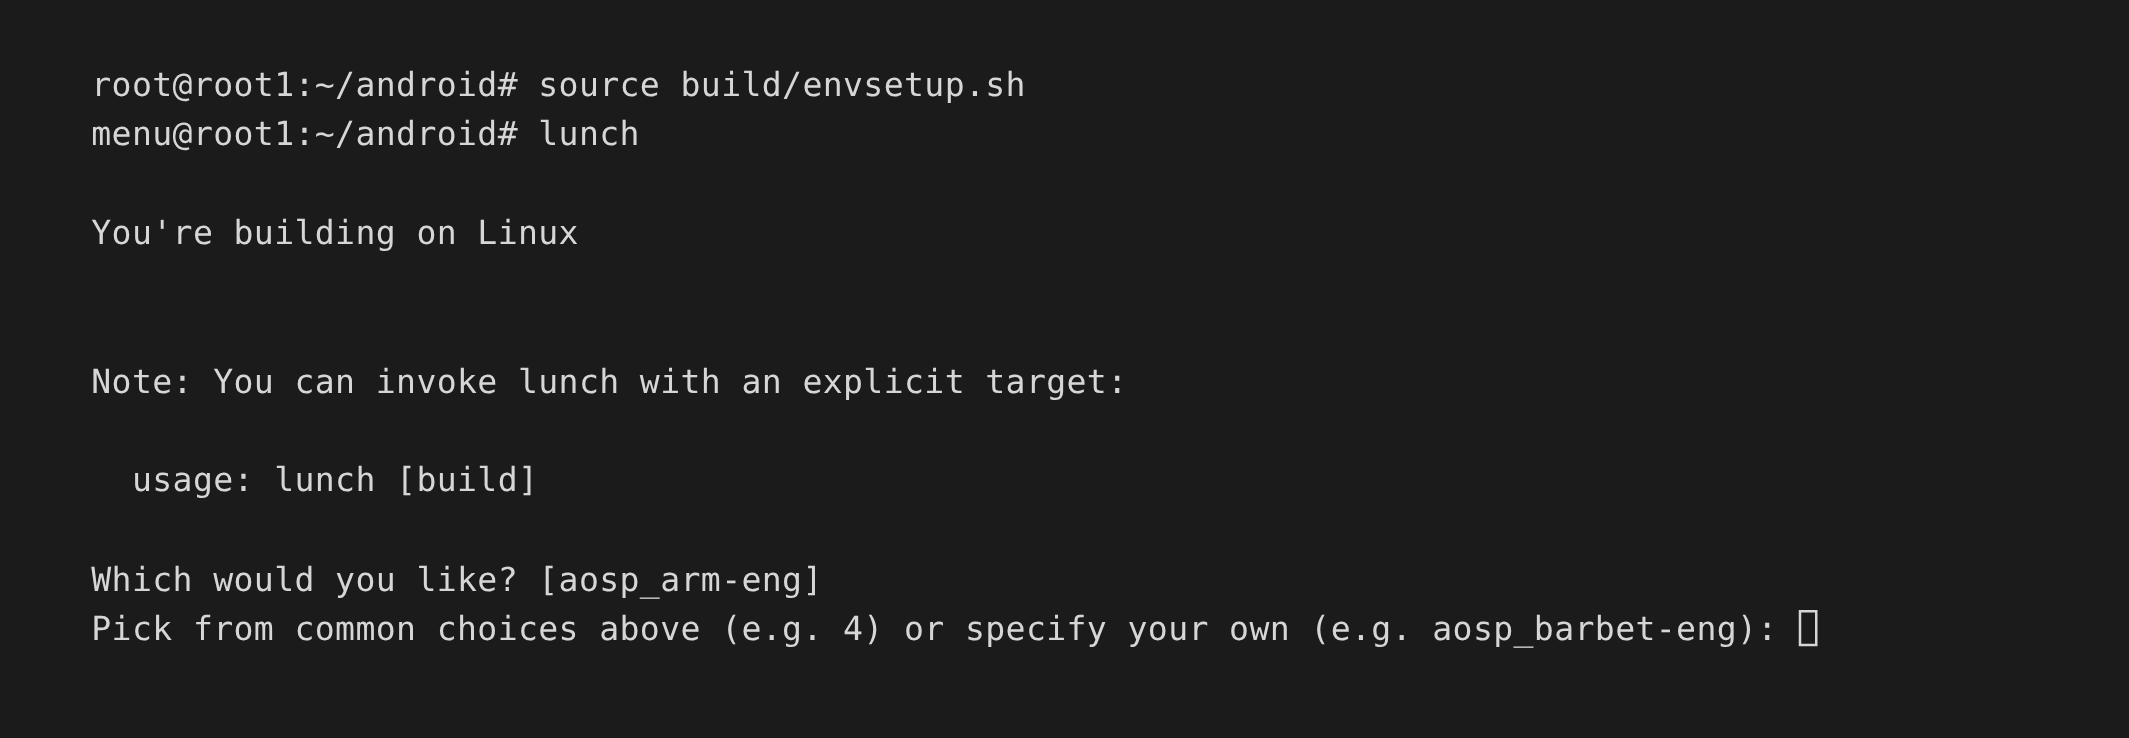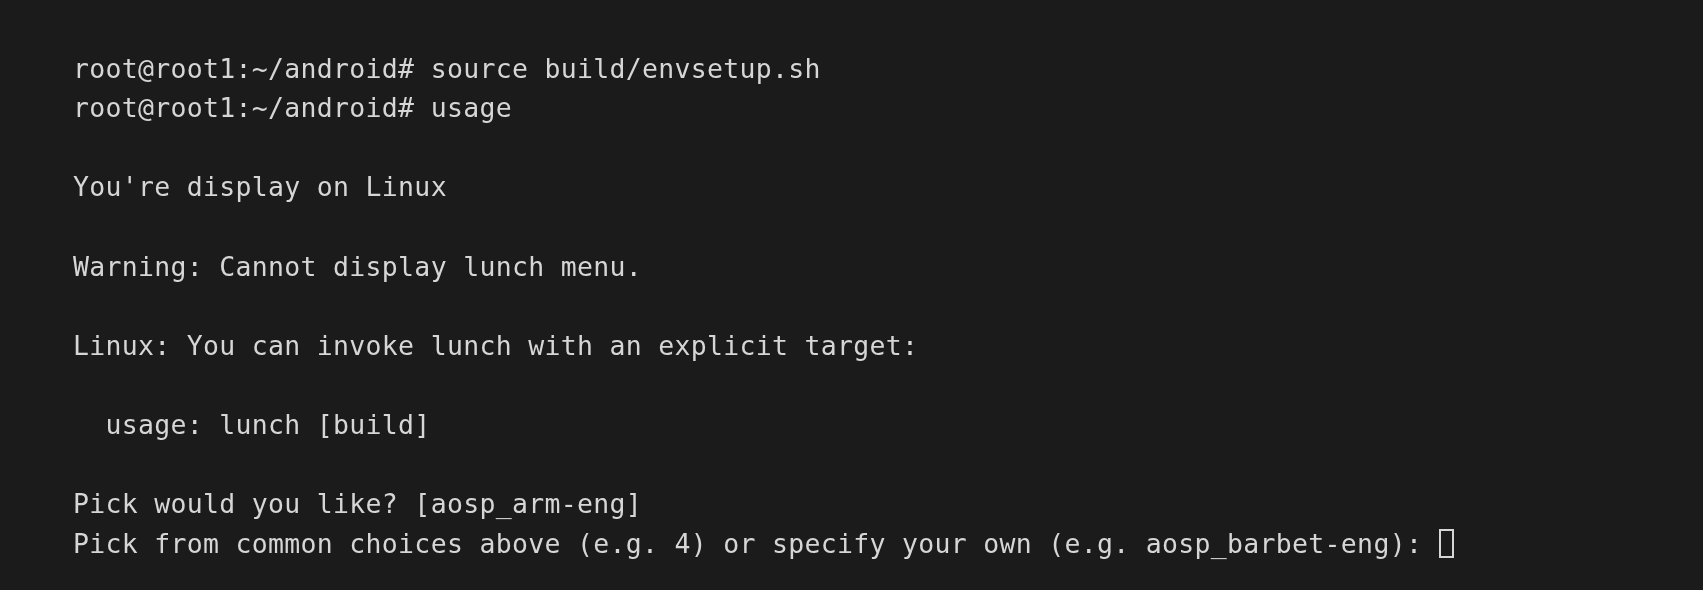--- a/index.html
+++ b/index.html
@@ -50,60 +50,57 @@
 </head>
 <body>
 
 <div id="terminal">
 
   <div class="line">
     <span>root@root1:~/android# source build/envsetup.sh</span>
   </div>
 
   <div class="line">
-    <span>root@root1:~/android# usage</span>
+    <span>menu@root1:~/android# lunch</span>
   </div>
 
   <div class="line blank">
     <span></span>
   </div>
 
   <div class="line">
-    <span>You're display on Linux</span>
+    <span>You're building on Linux</span>
   </div>
 
   <div class="line blank">
     <span></span>
   </div>
 
-  <div class="line">
-    <span>Warning: Cannot display lunch menu.</span>
-  </div>
 
   <div class="line blank">
     <span></span>
   </div>
 
   <div class="line">
-    <span>Linux: You can invoke lunch with an explicit target:</span>
+    <span>Note: You can invoke lunch with an explicit target:</span>
   </div>
 
   <div class="line blank">
     <span></span>
   </div>
 
   <div class="line">
     <span>  usage: lunch [build]</span>
   </div>
 
   <div class="line blank">
     <span></span>
   </div>
 
   <div class="line">
-    <span>Pick would you like? [aosp_arm-eng]</span>
+    <span>Which would you like? [aosp_arm-eng]</span>
   </div>
 
   <div class="line">
     <span>Pick from common choices above (e.g. 4) or specify your own (e.g. aosp_barbet-eng): </span><span class="cursor"></span>
   </div>
 
 </div>
 
 </body></html>

